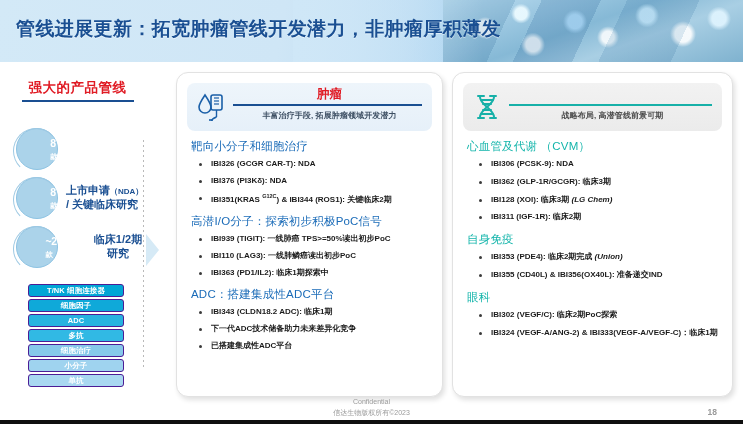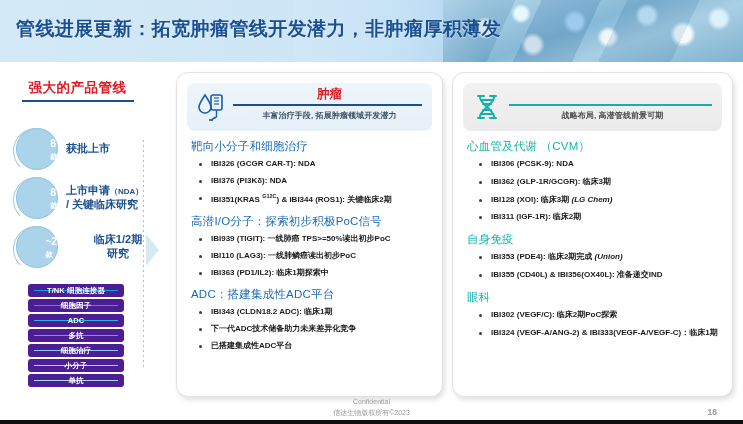--- a/index.html
+++ b/index.html
@@ -86,21 +86,21 @@
     display: flex; flex-direction: column; justify-content: center;
     font-size: 11px; font-weight: 700; color: #1a4f92; line-height: 1.25;
   }
   .stat-label .sm { font-size: 8px; font-weight: 700; }
 
   #tags { position: absolute; left: 28px; top: 222px; width: 96px; }
   .tag {
     height: 13px; margin-bottom: 2px; border-radius: 3px;
     display: flex; align-items: center; justify-content: center;
     font-size: 7.5px; font-weight: 700; color: #ffffff;
-    border: 6px solid #4c1d95;
+    border: 1px solid #4c1d95;
     letter-spacing: .1px;
   }
 
   #divider-dots {
     position: absolute; left: 143px; top: 78px; width: 1px; height: 228px;
     background: repeating-linear-gradient(180deg,#b9b9b9 0 2px, transparent 2px 5px);
   }
   #arrow-shape {
     position: absolute; left: 146px; top: 172px;
     width: 0; height: 0;
@@ -199,23 +199,20 @@
     <div id="header-title">管线进展更新：拓宽肿瘤管线开发潜力，非肿瘤厚积薄发</div>
   </div>
 
   <div id="sidebar">
     <div id="sidebar-title">强大的产品管线</div>
     <div id="sidebar-rule"></div>
 
     <div class="stat-row" style="top:66px;">
       <div class="stat-circle">
         <span class="stat-num"><span>8</span><span class="unit">款</span></span>
-      </div>
-      <div class="stat-label">
-        <span>获批上市</span>
       </div>
     </div>
 
     <div class="stat-row" style="top:115px;">
       <div class="stat-circle">
         <span class="stat-num"><span>8</span><span class="unit">款</span></span>
       </div>
       <div class="stat-label">
         <span><span>上市申请</span><span class="sm">（NDA）</span></span>
         <span>/ 关键临床研究</span>

